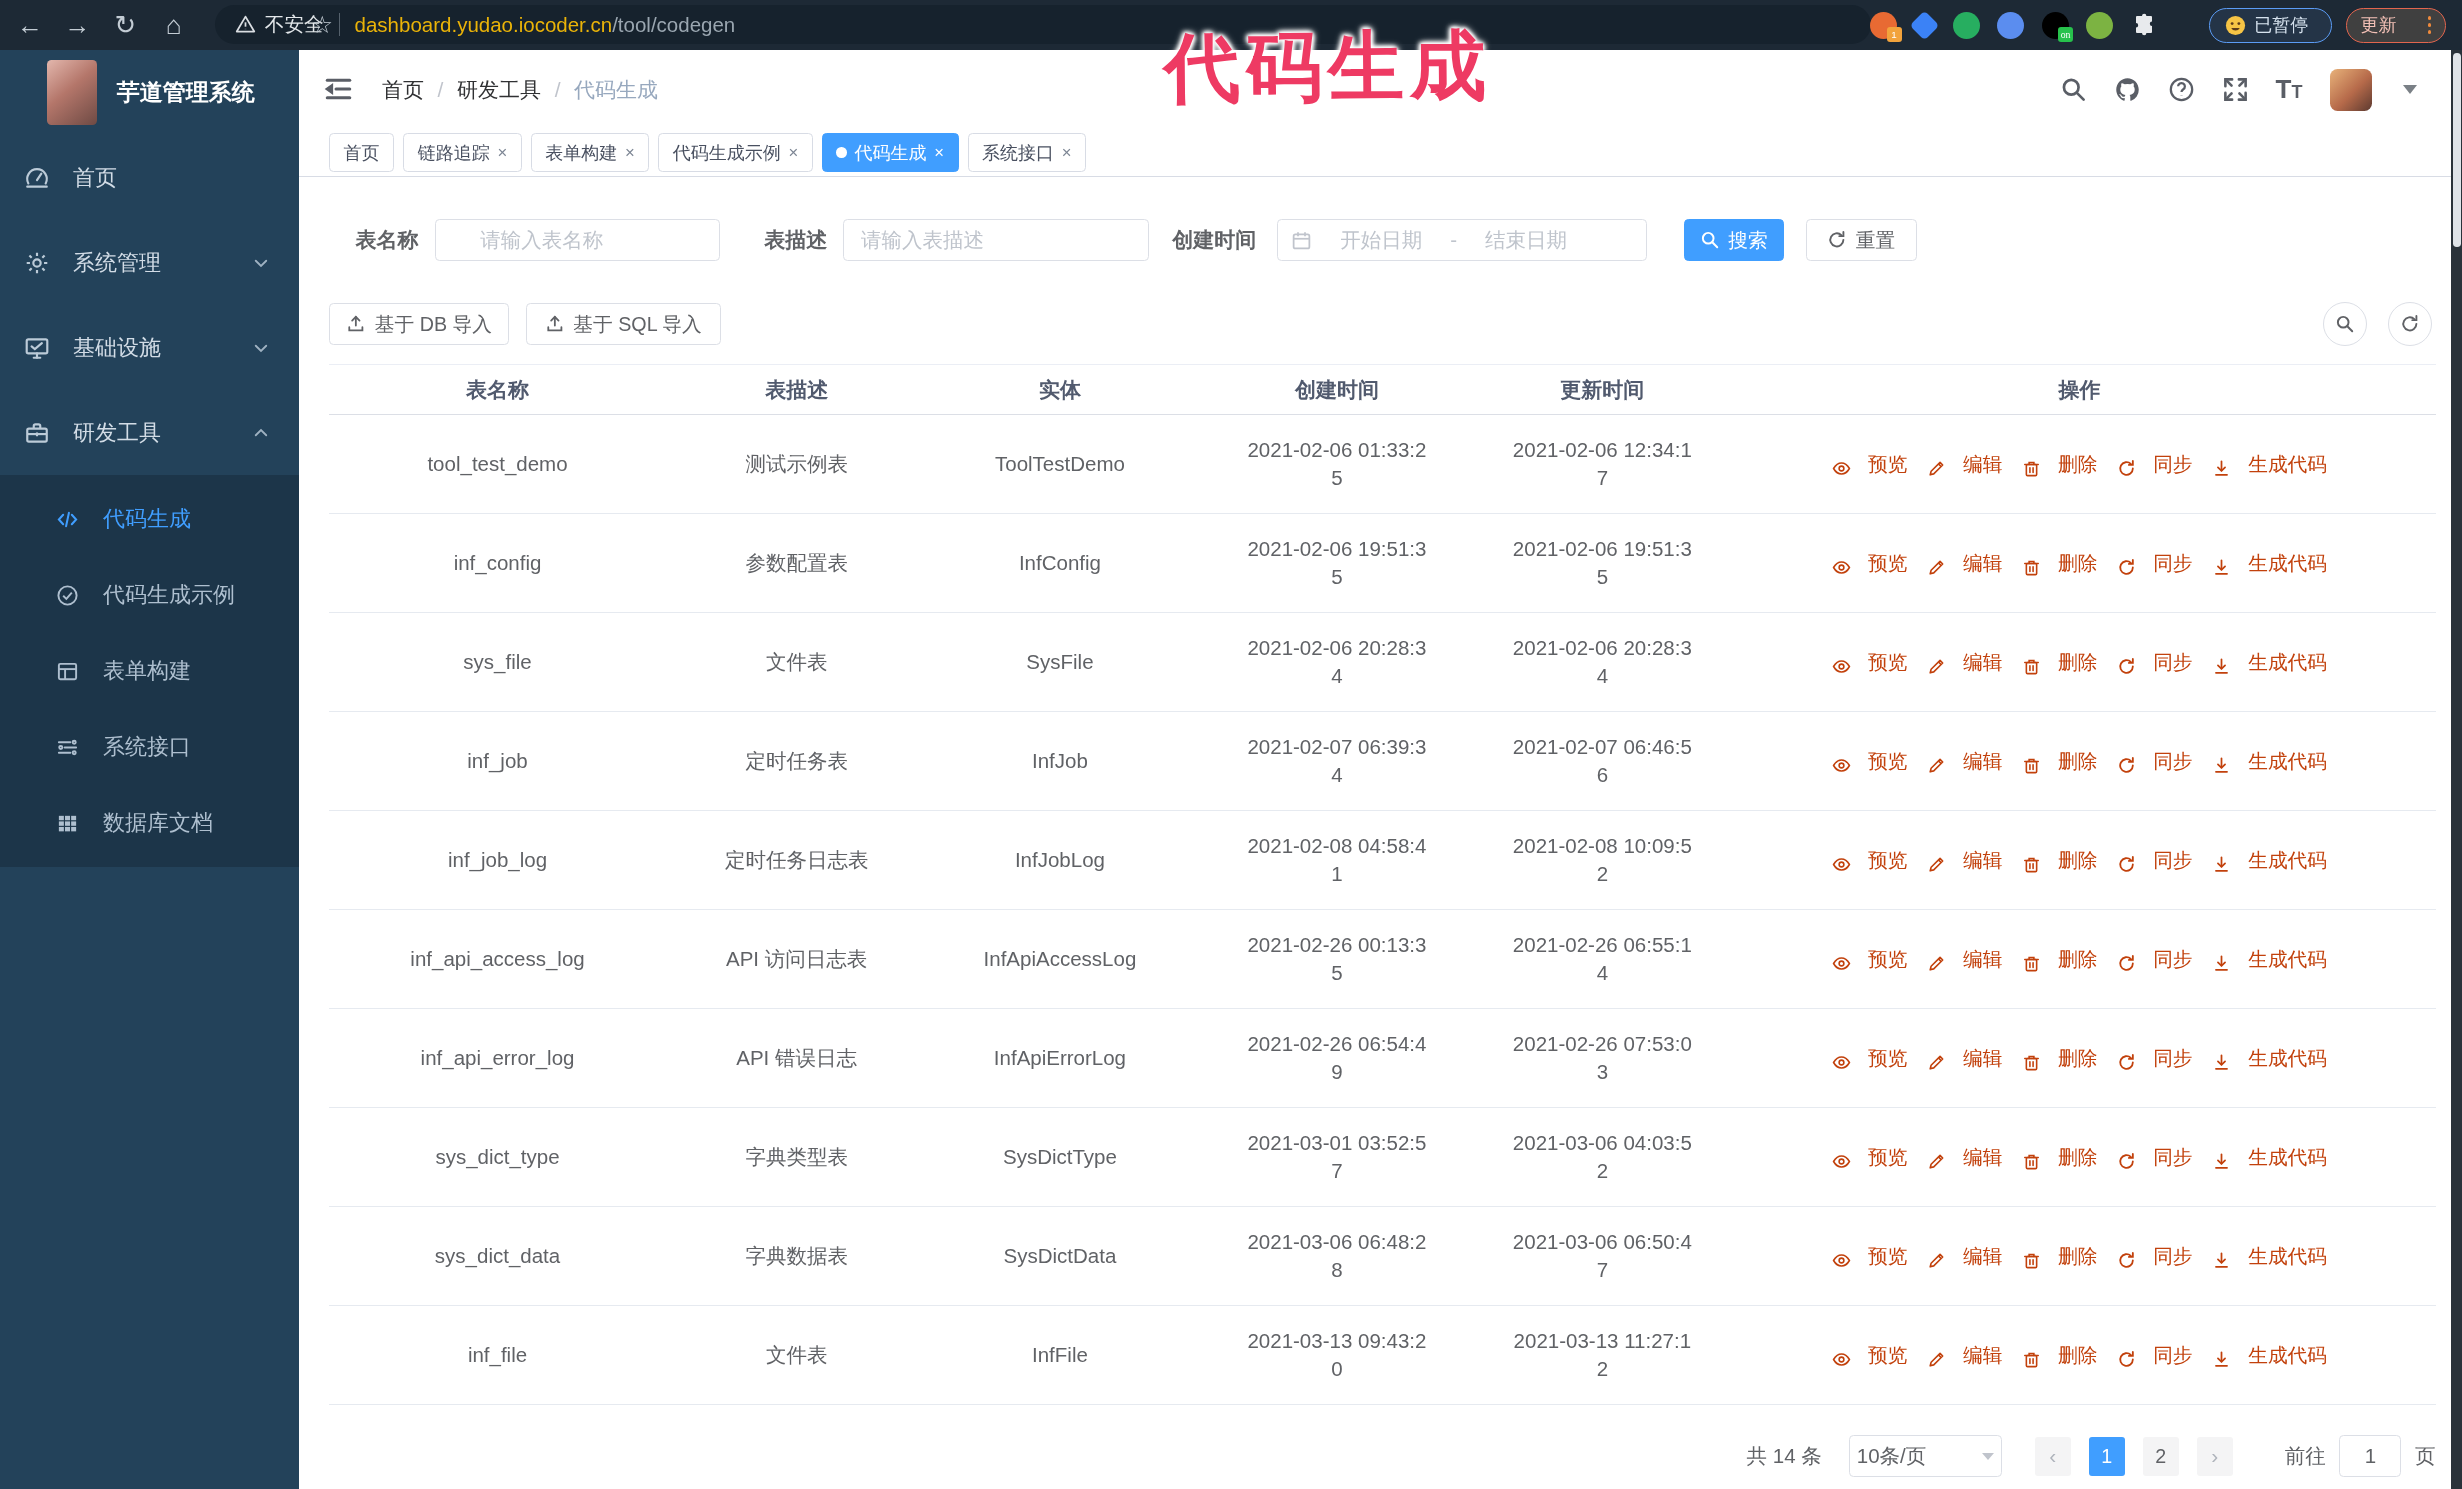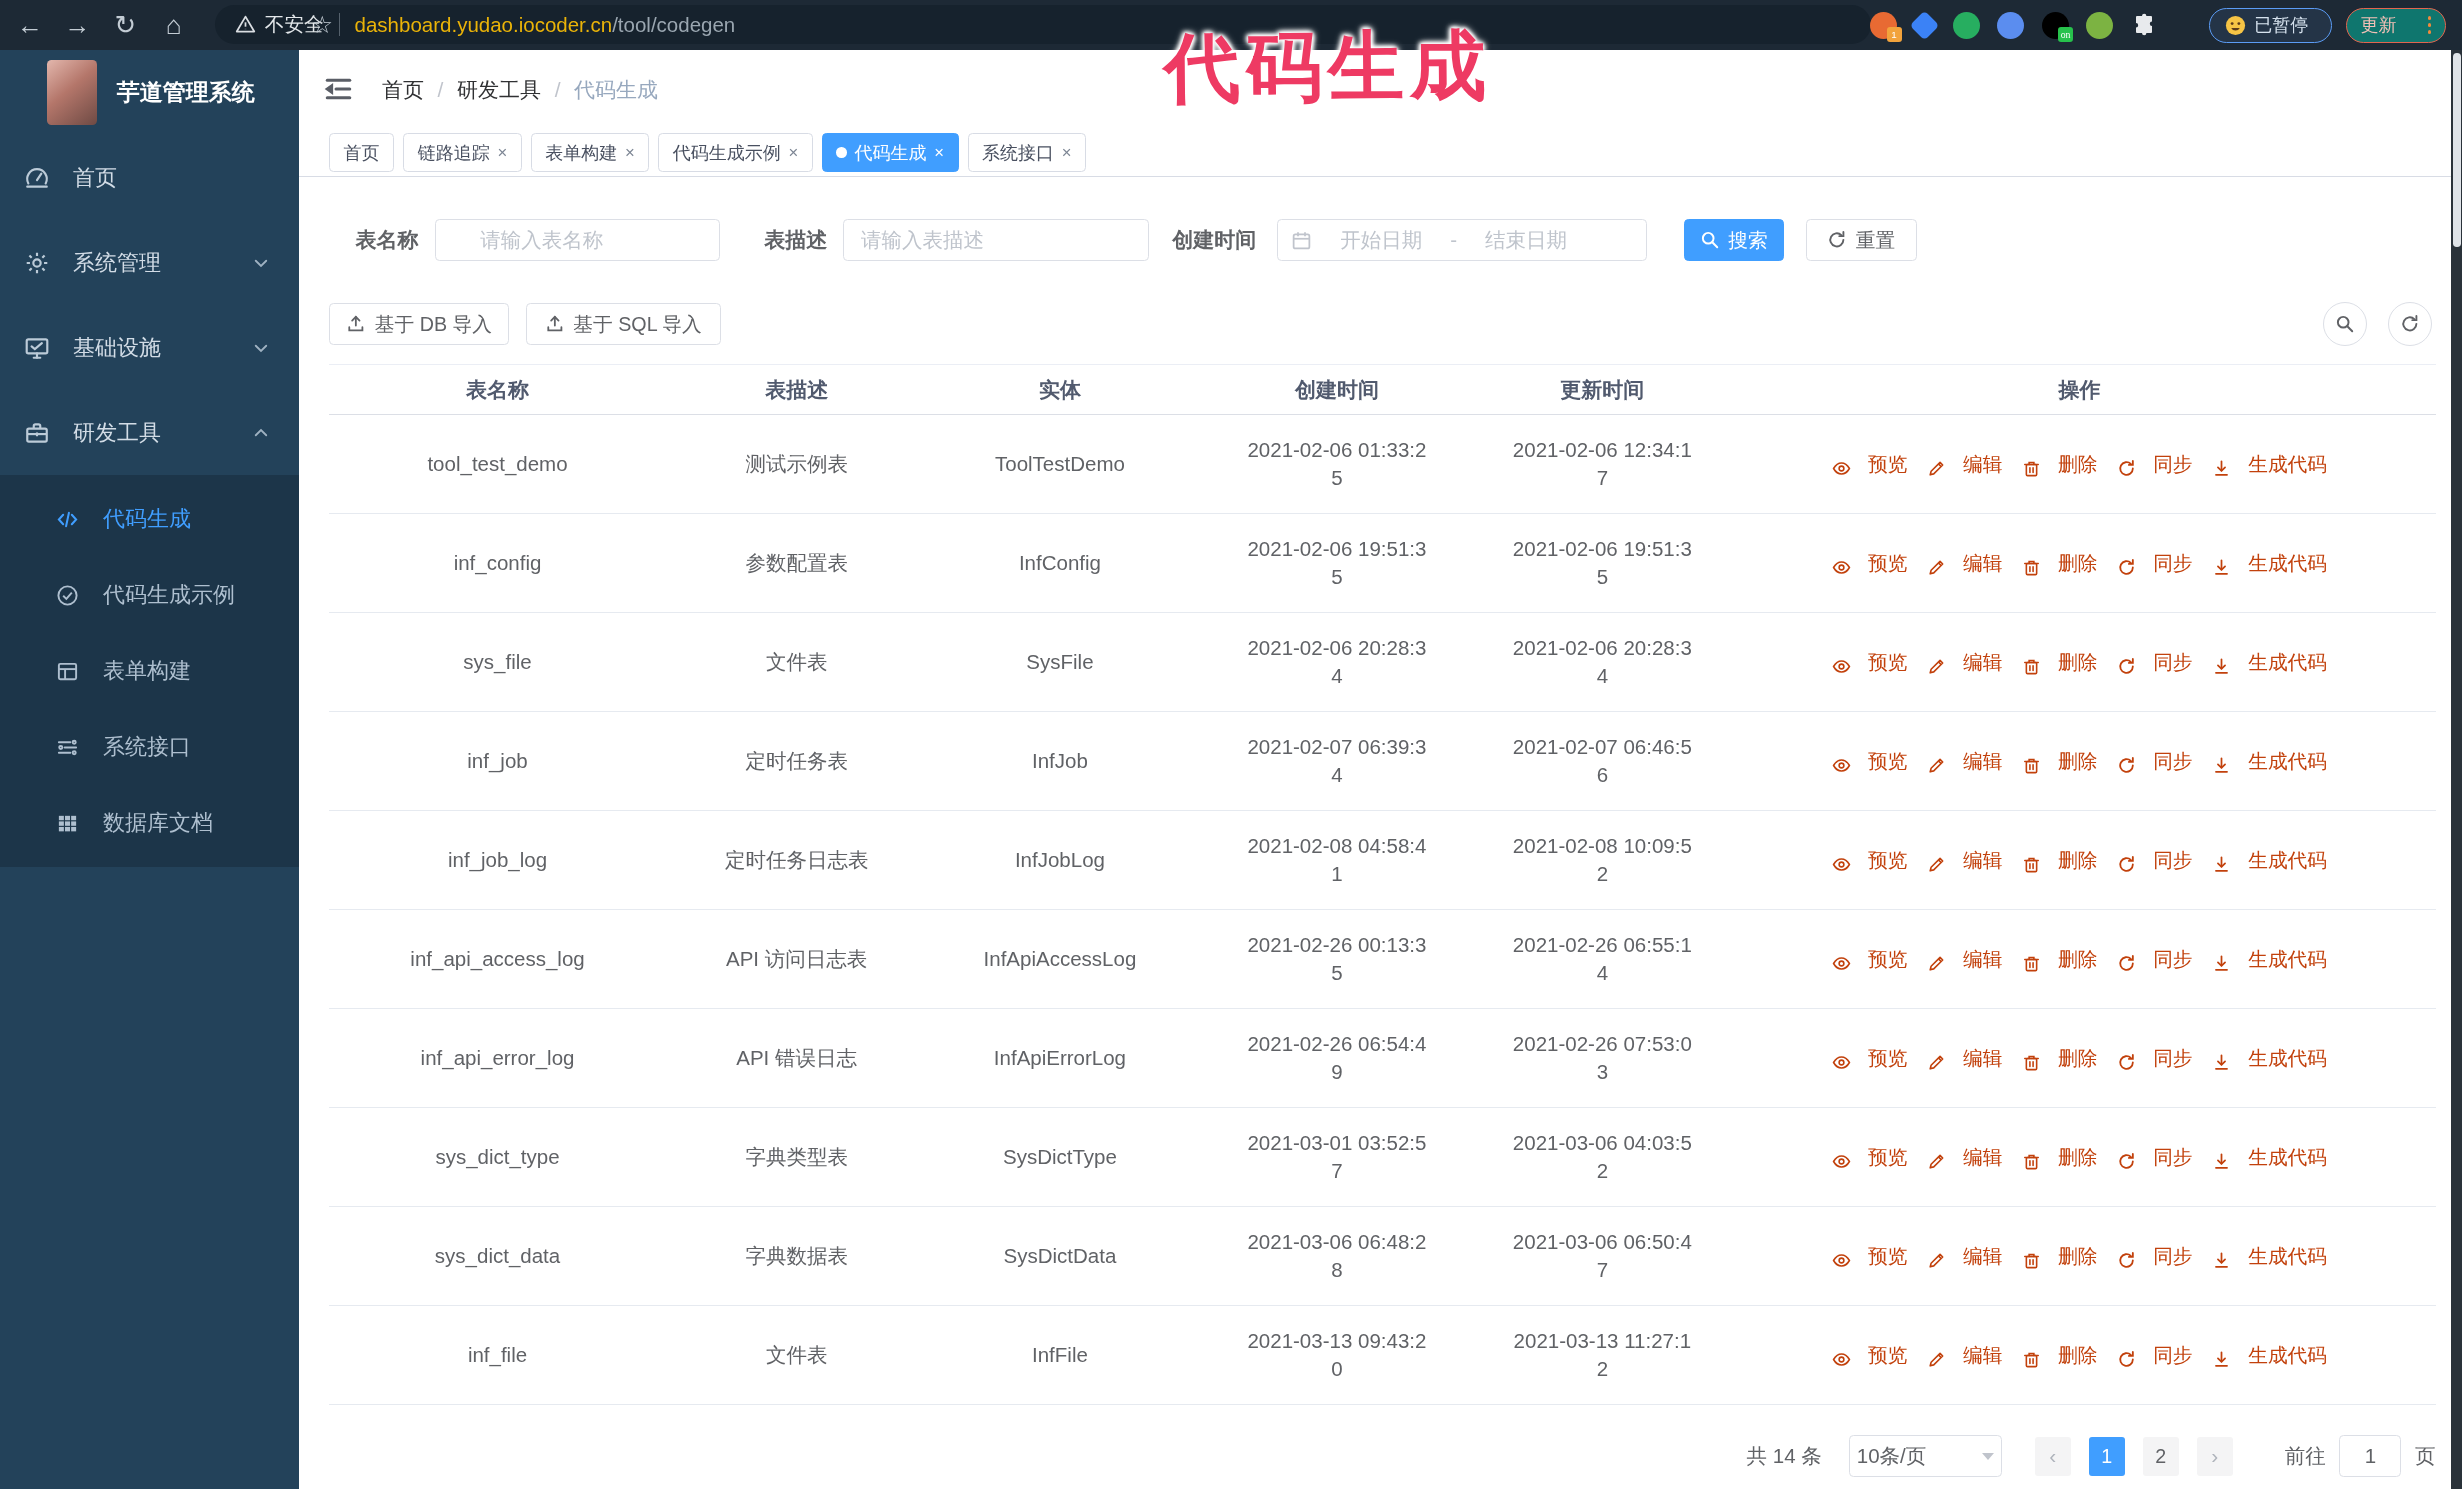--- a/index.html
+++ b/index.html
@@ -22,21 +22,21 @@
     color:#c3ccd4; font-size:24px; }
   .ext-tray { position:absolute; left:1870px; top:0; height:50px; display:flex; align-items:center; gap:17.4px; }
   .ext { position:relative; width:27px; height:27px; border-radius:50%; display:flex;
     align-items:center; justify-content:center; font-size:11.4px; color:#fff; }
   .ext .badge { position:absolute; right:-4.5px; bottom:-3.8px; min-width:15px; height:15px; border-radius:3px;
     font-size:9.8px; line-height:15px; text-align:center; padding:0 2.3px; color:#fff; }
   .ext.gem { border-radius:4.5px; transform:rotate(45deg); width:21px; height:21px; }
   .b-pill { position:absolute; top:7.6px; height:35px; border-radius:17.4px; display:flex;
     align-items:center; padding:0 13.6px; font-size:18px; }
   .pill-paused { left:2209px; width:123px; background:#243447; border:1.5px solid #5b9cf5; color:#d6e2ee; gap:7.6px; }
-  .pill-update { left:2346px; width:100px; background:#0f766e; border:1.5px solid #e2654e; color:#f3c0b6; justify-content:space-between; }
+  .pill-update { left:2346px; width:100px; background:#404040; border:1.5px solid #e2654e; color:#f3c0b6; justify-content:space-between; }
   .dots3 { display:flex; flex-direction:column; gap:3px; }
   .dots3 i { width:3.8px; height:3.8px; border-radius:50%; background:#ef8a3c; }
 
   
   .annotation { position:absolute; left:1164px; top:16.7px; z-index:60; font-size:76px; font-weight:bold;
     letter-spacing:6px; color:#ee3a63; pointer-events:none; transform:rotate(-0.5deg);
     text-shadow:0 0 3px #fff,0 0 6px #fff,0 0 9px #fff,1.5px 1.5px 4.5px #fff,-1.5px -1.5px 4.5px #fff; }
 
   
   .sidebar { position:absolute; left:0; top:50px; width:299px; bottom:0; background:#23425a; z-index:4; }
@@ -458,20 +458,37 @@
   <div class="app-header">
     <svg class="fold-btn" viewBox="0 0 44 40" width="33" height="30">
         <use href="#i-fold"></use>
       </svg>
     <div class="breadcrumb">
       <span>首页</span>
       <span class="bc-sep">/</span>
       <span>研发工具</span>
       <span class="bc-sep">/</span>
       <span class="bc-current">代码生成</span>
+    </div>
+    <div class="hdr-icons">
+      <svg class="hdr-ic" viewBox="0 0 36 36" width="27" height="27">
+          <use href="#i-search"></use>
+        </svg>
+      <svg class="hdr-ic" viewBox="0 0 36 36" width="27" height="27">
+          <use href="#i-github"></use>
+        </svg>
+      <svg class="hdr-ic" viewBox="0 0 36 36" width="27" height="27">
+          <use href="#i-question"></use>
+        </svg>
+      <svg class="hdr-ic" viewBox="0 0 36 36" width="27" height="27">
+          <use href="#i-fullscreen"></use>
+        </svg>
+      <span class="tt">T<span style="font-size:18px">T</span></span>
+      <span class="avatar"></span>
+      <span class="caret-down"></span>
     </div>
   </div>
 
   <div class="tags-bar">
       <div class="tag">
 
     <span class="tag-label">首页</span>
 
   </div>
       <div class="tag">

